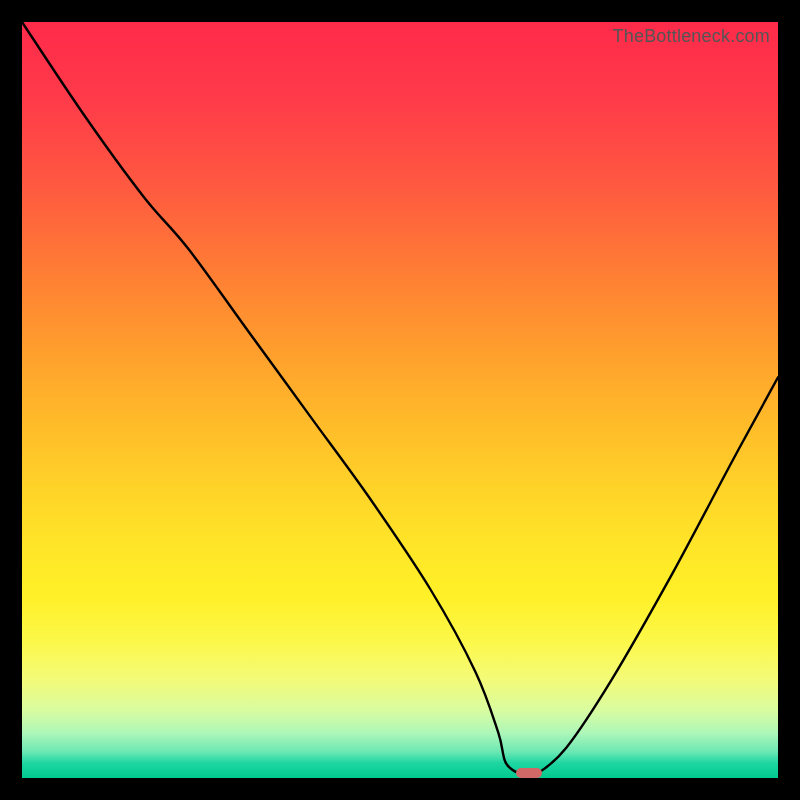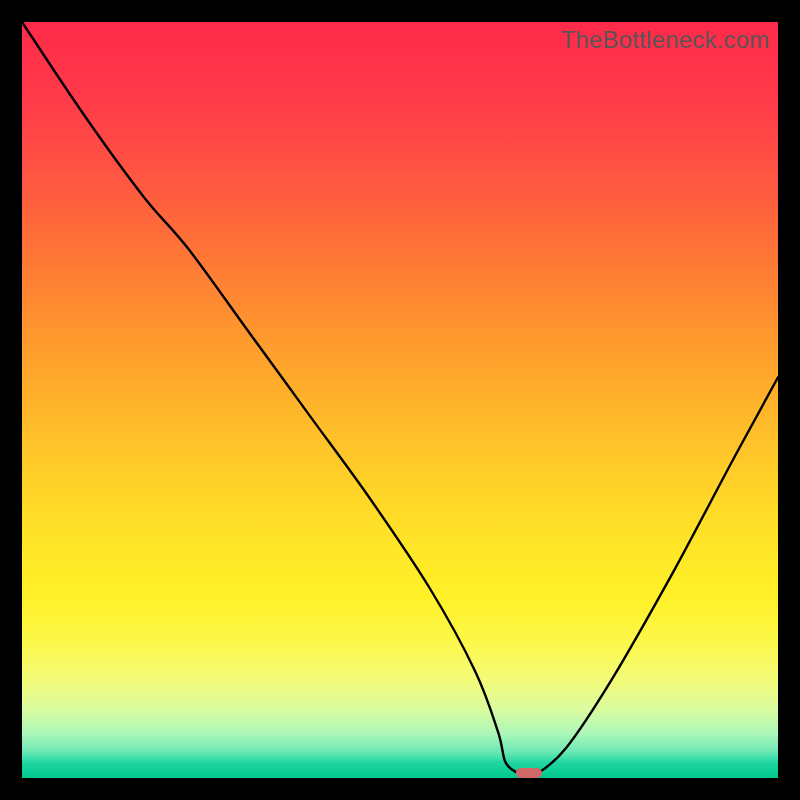--- a/index.html
+++ b/index.html
@@ -40,21 +40,21 @@
       #6de8b4 96.5%,
       #1fd6a2 98%,
       #00c98e 100%
     );
   }
   .watermark {
     position: absolute;
     top: 4px;
     right: 8px;
     color: #555;
-    font-size: 24px;
+    font-size: 18px;
     font-weight: 500;
     letter-spacing: 0.2px;
   }
   svg.curve {
     position: absolute;
     left: 0;
     top: 0;
     width: 756px;
     height: 756px;
   }

